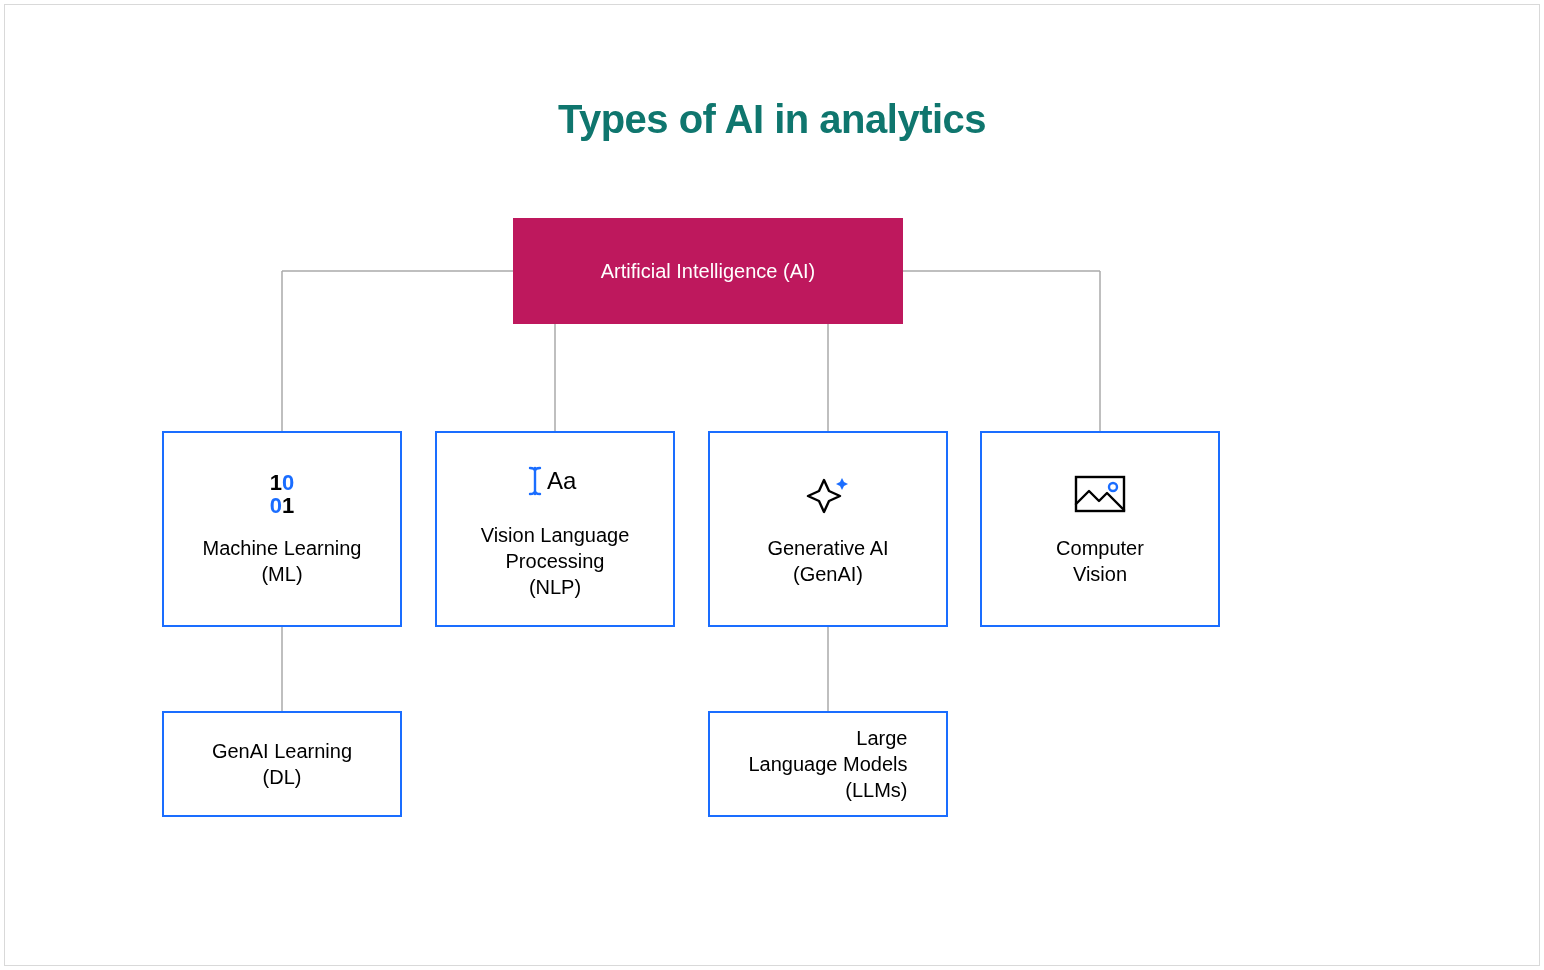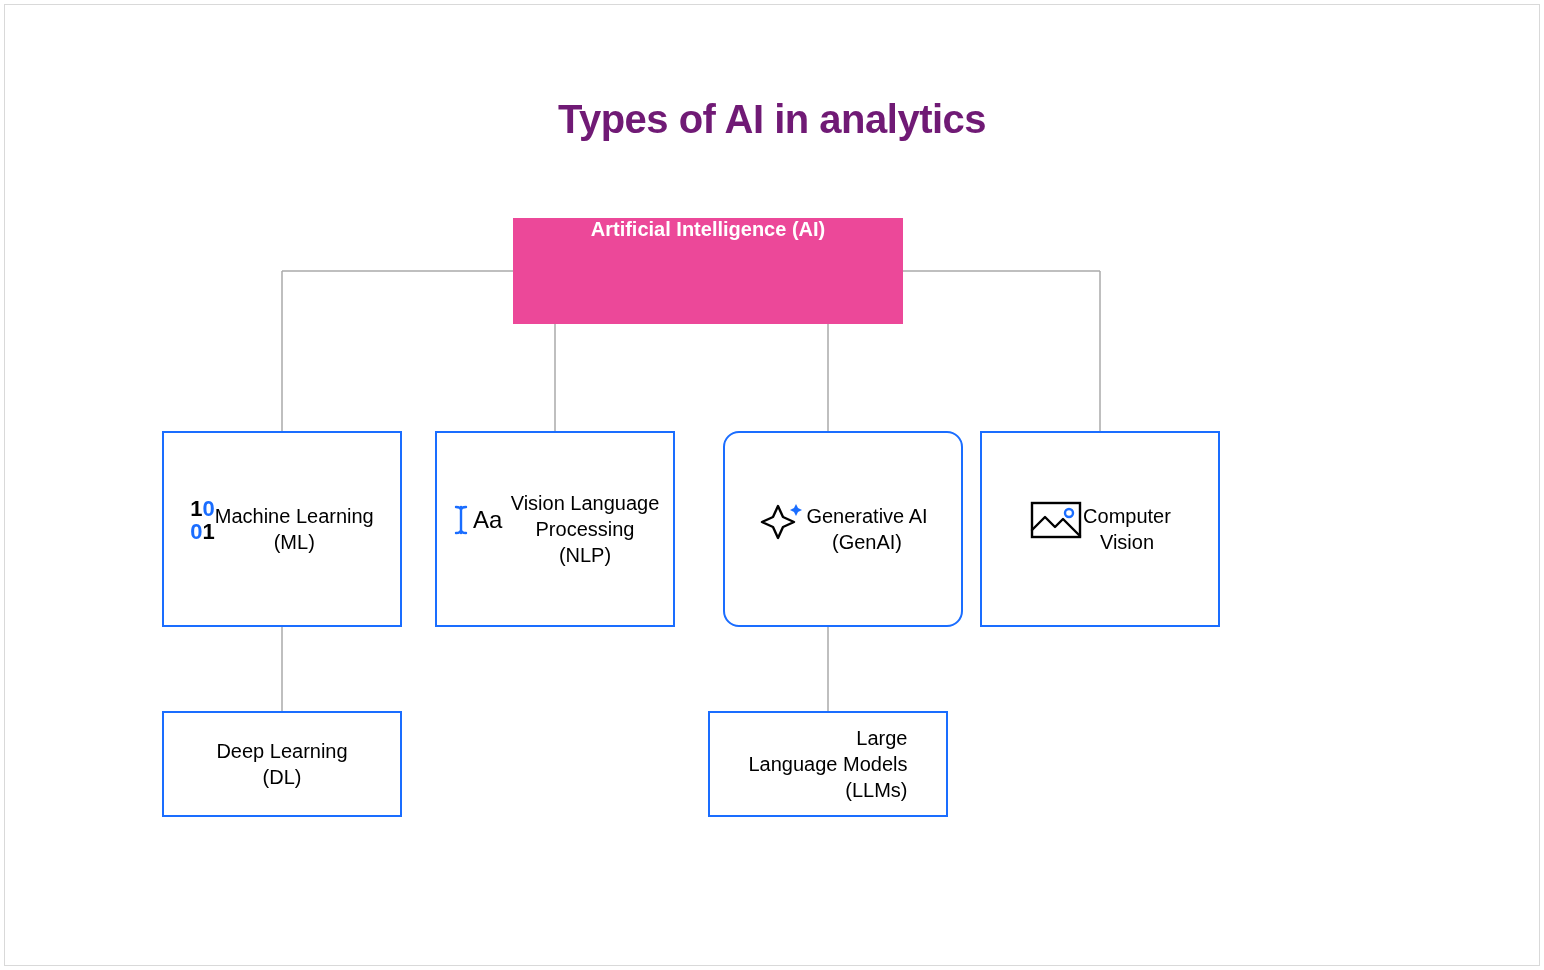--- a/index.html
+++ b/index.html
@@ -17,44 +17,44 @@
     border: 1px solid #d9d9d9;
   }
   .title {
     position: absolute;
     top: 92px;
     left: 0; right: 0;
     text-align: center;
     font-size: 40px;
     font-weight: 600;
     letter-spacing: -0.5px;
-    color: #701a75;
+    color: #0f766e;
   }
   
   .root-node {
     position: absolute;
     left: 508px; top: 213px;
     width: 390px; height: 106px;
-    background: #ec4899;
+    background: #be185d;
     color: #fff;
     display: flex;
-    align-items: flex-start;
+    align-items: center;
     justify-content: center;
     font-size: 20px;
-    font-weight: 700;
+    font-weight: 400;
   }
   
   .child-node {
     position: absolute;
     border: 2px solid #1a6dff;
     background: #fff;
     width: 240px;
     height: 196px;
     display: flex;
-    flex-direction: row;
+    flex-direction: column;
     align-items: center;
     justify-content: center;
     text-align: center;
   }
   .child-node .icon-slot {
     height: 46px;
     display: flex;
     align-items: center;
     justify-content: center;
     margin-bottom: 18px;
@@ -155,21 +155,21 @@
         </g>
 
         <text x="22" y="25" font-family="Helvetica, Arial, sans-serif" font-size="24" fill="#000">Aa</text>
       </svg>
     </div>
     <div class="child-label">Vision Language
 Processing
 (NLP)</div>
   </div>
 
-  <div class="child-node" style="left:718px; top:426px;border-radius:16px;">
+  <div class="child-node" style="left:703px; top:426px;">
     <div class="icon-slot">
       <svg width="48" height="40" viewBox="0 0 48 40">
 
         <path d="M20 6 L25 17 L36 22 L25 27 L20 38 L15 27 L4 22 L15 17 Z" fill="none" stroke="#000" stroke-width="2.4" stroke-linejoin="round"></path>
 
         <path d="M38 4 L40 8 L44 10 L40 12 L38 16 L36 12 L32 10 L36 8 Z" fill="#1a6dff"></path>
       </svg>
     </div>
     <div class="child-label">Generative AI
 (GenAI)</div>
@@ -181,21 +181,21 @@
         <rect x="3" y="3" width="48" height="34" fill="none" stroke="#000" stroke-width="2.4"></rect>
         <polyline points="3,30 16,17 26,27 34,19 51,36" fill="none" stroke="#000" stroke-width="2.4" stroke-linejoin="round" stroke-linecap="round"></polyline>
         <circle cx="40" cy="13" r="4" fill="none" stroke="#1a6dff" stroke-width="2.4"></circle>
       </svg>
     </div>
     <div class="child-label">Computer
 Vision</div>
   </div>
 
   <div class="gchild-node" style="left:157px; top:706px;">
-    <div class="gchild-label">Deep Learning
+    <div class="gchild-label">GenAI Learning
 (DL)</div>
   </div>
 
   <div class="gchild-node" style="left:703px; top:706px;text-align:right;">
     <div class="gchild-label">Large
 Language Models
 (LLMs)</div>
   </div>
 
 </div>

